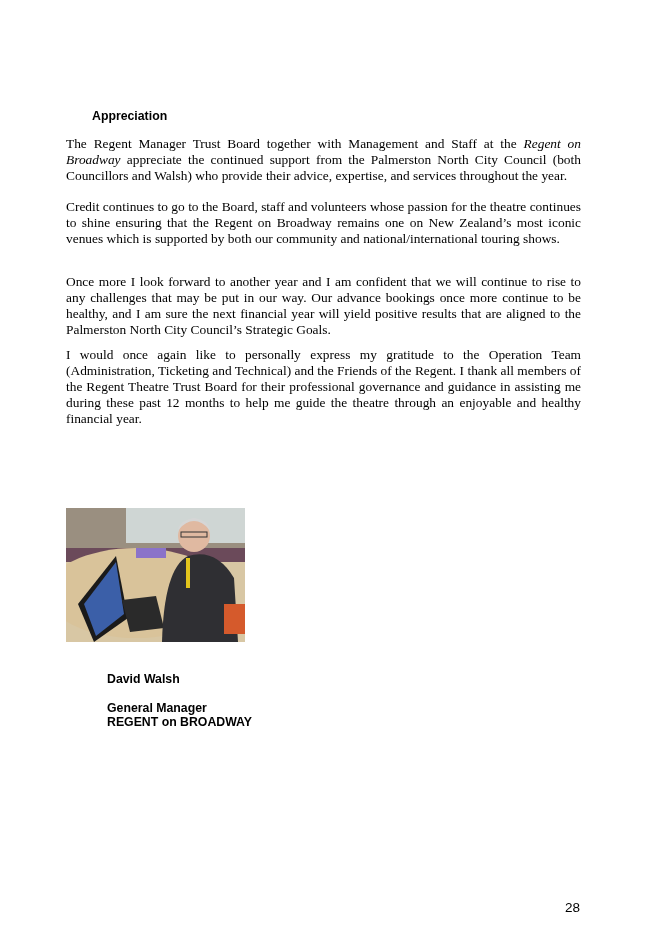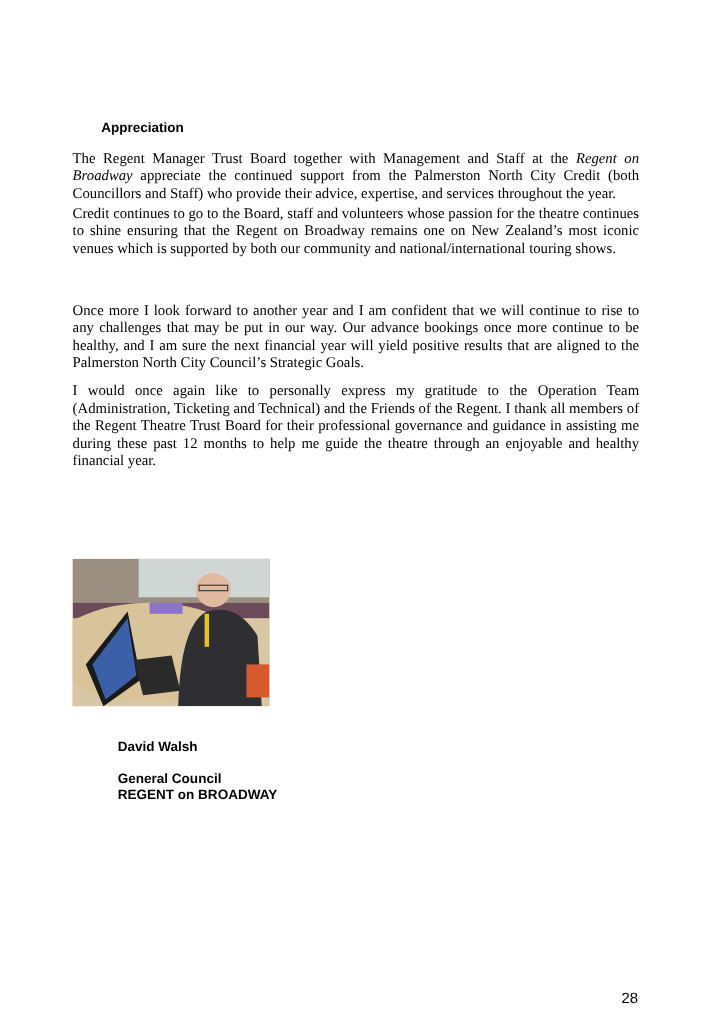--- a/index.html
+++ b/index.html
@@ -7,39 +7,39 @@
     .heading {
       position: absolute; left: 66px; top: 109px;
       font-family: "Liberation Sans", sans-serif; font-weight: bold; font-size: 12.3px; margin-left: 26px;
     }
     .para {
       position: absolute; left: 66px; width: 515px;
       font-family: "Liberation Serif", serif; font-size: 13.4px; line-height: 15.9px;
       text-align: justify; margin: 0;
     }
     #p1 { top: 136px; }
-    #p2 { top: 186px; }
+    #p2 { top: 199px; }
     #p3 { top: 274px; }
     #p4 { top: 347px; }
     .photo {
       position: absolute; left: 66px; top: 508px; width: 179px; height: 134px;
       overflow: hidden; background: #c9b89a;
     }
     .sig { position: absolute; left: 70px; font-family: "Liberation Sans", sans-serif; font-weight: bold; font-size: 12.3px; line-height: 14px; margin-left: 37px; }
     #sig-name { top: 672px; }
     #sig-title { top: 701px; }
     #sig-org { top: 715px; }
     .page-num { position: absolute; left: 565px; top: 900px; font-family: "Liberation Sans", sans-serif; font-size: 13.5px; }
   </style>
 </head>
 <body>
 
 <div class="heading">Appreciation</div>
 
-<p class="para" id="p1"><span>The Regent Manager Trust Board together with Management and Staff at the </span><i>Regent on Broadway</i><span> appreciate the continued support from the Palmerston North City Credit (both Councillors and Staff) who provide their advice, expertise, and services throughout the year.</span></p>
+<p class="para" id="p1"><span>The Regent Manager Trust Board together with Management and Staff at the </span><i>Regent on Broadway</i><span> appreciate the continued support from the Palmerston North City Council (both Councillors and Walsh) who provide their advice, expertise, and services throughout the year.</span></p>
 
 <p class="para" id="p2">Credit continues to go to the Board, staff and volunteers whose passion for the theatre continues to shine ensuring that the Regent on Broadway remains one on New Zealand’s most iconic venues which is supported by both our community and national/international touring shows.</p>
 <p class="para" id="p3">Once more I look forward to another year and I am confident that we will continue to rise to any challenges that may be put in our way. Our advance bookings once more continue to be healthy, and I am sure the next financial year will yield positive results that are aligned to the Palmerston North City Council’s Strategic Goals.</p>
 <p class="para" id="p4">I would once again like to personally express my gratitude to the Operation Team (Administration, Ticketing and Technical) and the Friends of the Regent.  I thank all members of the Regent Theatre Trust Board for their professional governance and guidance in assisting me during these past 12 months to help me guide the theatre through an enjoyable and healthy financial year.</p>
 
 <div class="photo" title="Photo of David Walsh at a computer desk">
   <svg width="179" height="134" viewBox="0 0 179 134">
     <rect x="0" y="0" width="179" height="134" fill="#d8c7a4"></rect>
     <rect x="0" y="0" width="179" height="40" fill="#9a8f80"></rect>
     <rect x="60" y="0" width="119" height="35" fill="#cfd6d4"></rect>
@@ -52,16 +52,16 @@
     <path d="M96 134 Q98 60 122 48 Q150 40 168 70 L172 134 Z" fill="#2f2f33"></path>
     <circle cx="128" cy="28" r="16" fill="#e0b9a1"></circle>
     <path d="M112 22 Q128 4 144 22 Q142 12 128 10 Q114 12 112 22 Z" fill="#d6d6d6"></path>
     <rect x="115" y="24" width="26" height="5" fill="none" stroke="#333" stroke-width="1"></rect>
     <rect x="120" y="50" width="4" height="30" fill="#e3c51c"></rect>
     <rect x="158" y="96" width="21" height="30" fill="#d55a2c"></rect>
   </svg>
 </div>
 
 <div class="sig" id="sig-name">David Walsh</div>
-<div class="sig" id="sig-title">General Council</div>
+<div class="sig" id="sig-title">General Manager</div>
 <div class="sig" id="sig-org">REGENT on BROADWAY</div>
 
 <div class="page-num">28</div>
 
 </body></html>

